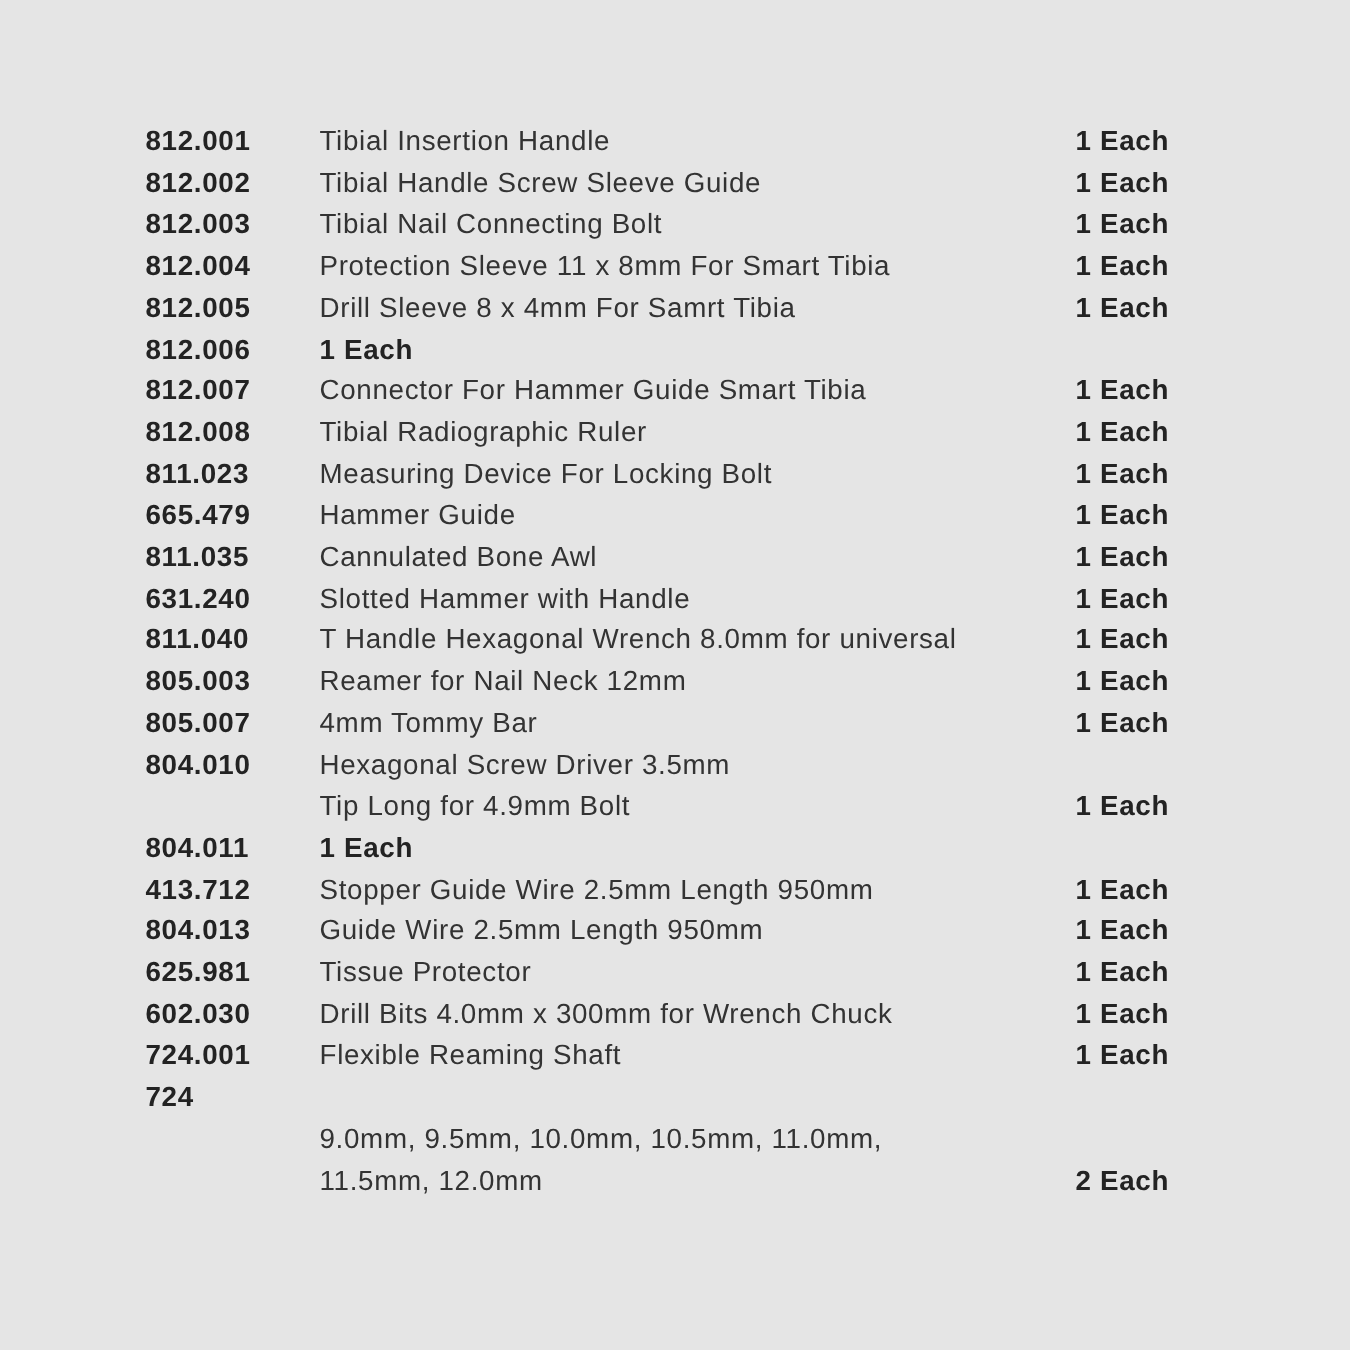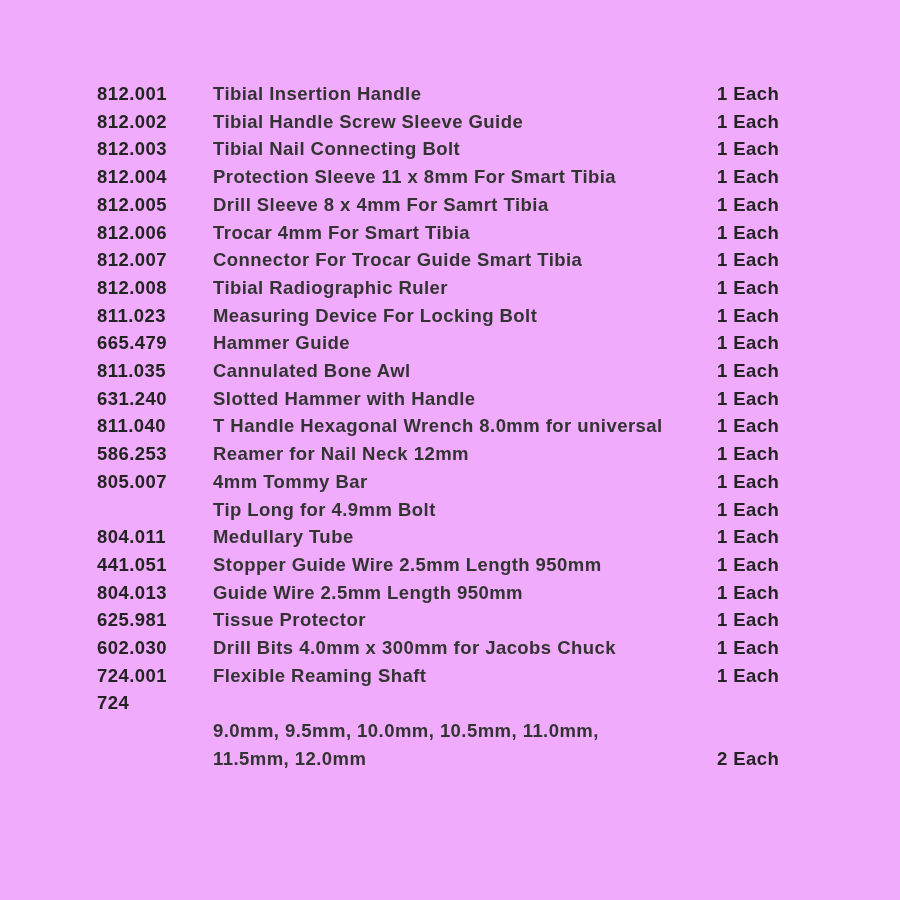--- a/index.html
+++ b/index.html
@@ -4,21 +4,21 @@
 <style>
   html, body {
     margin: 0;
     padding: 0;
     background: #ffffff;
   }
   .page {
     position: relative;
     width: 900px;
     height: 900px;
-    background: #f0abfc;
+    background: #e5e5e5;
     overflow: hidden;
     font-family: "Liberation Sans", sans-serif;
   }
   .list {
     position: absolute;
     left: 97px;
     top: 80px;
     width: 715px;
   }
   .row {
@@ -30,21 +30,21 @@
     color: #2b2b2b;
     white-space: nowrap;
   }
   .part {
     flex: 0 0 116px;
     font-weight: 700;
     color: #232323;
   }
   .desc {
     flex: 1 1 auto;
-    font-weight: 700;
+    font-weight: 400;
     color: #333333;
   }
   .qty {
     flex: 0 0 95px;
     text-align: left;
     font-weight: 700;
     color: #232323;
   }
 </style>
 </head>
@@ -77,27 +77,26 @@
   </div>
 
   <div class="row">
     <span class="part">812.005</span>
     <span class="desc">Drill Sleeve 8 x 4mm For Samrt Tibia</span>
     <span class="qty">1 Each</span>
   </div>
 
   <div class="row">
     <span class="part">812.006</span>
-    <span class="desc">Trocar 4mm For Smart Tibia</span>
     <span class="qty">1 Each</span>
   </div>
 
   <div class="row">
     <span class="part">812.007</span>
-    <span class="desc">Connector For Trocar Guide Smart Tibia</span>
+    <span class="desc">Connector For Hammer Guide Smart Tibia</span>
     <span class="qty">1 Each</span>
   </div>
 
   <div class="row">
     <span class="part">812.008</span>
     <span class="desc">Tibial Radiographic Ruler</span>
     <span class="qty">1 Each</span>
   </div>
 
   <div class="row">
@@ -124,65 +123,69 @@
     <span class="qty">1 Each</span>
   </div>
 
   <div class="row">
     <span class="part">811.040</span>
     <span class="desc">T Handle Hexagonal Wrench 8.0mm for universal</span>
     <span class="qty">1 Each</span>
   </div>
 
   <div class="row">
-    <span class="part">586.253</span>
+    <span class="part">805.003</span>
     <span class="desc">Reamer for Nail Neck 12mm</span>
     <span class="qty">1 Each</span>
   </div>
 
   <div class="row">
     <span class="part">805.007</span>
     <span class="desc">4mm Tommy Bar</span>
     <span class="qty">1 Each</span>
   </div>
 
+  <div class="row">
+    <span class="part">804.010</span>
+    <span class="desc">Hexagonal Screw Driver 3.5mm</span>
+    <span class="qty"></span>
+  </div>
 
   <div class="row">
     <span class="part"></span>
     <span class="desc">Tip Long for 4.9mm Bolt</span>
     <span class="qty">1 Each</span>
   </div>
 
   <div class="row">
     <span class="part">804.011</span>
-    <span class="desc">Medullary Tube</span>
-    <span class="qty">1 Each</span>
-  </div>
-
-  <div class="row">
-    <span class="part">441.051</span>
+    <span class="qty">1 Each</span>
+  </div>
+
+  <div class="row">
+    <span class="part">413.712</span>
     <span class="desc">Stopper Guide Wire 2.5mm Length 950mm</span>
     <span class="qty">1 Each</span>
   </div>
 
   <div class="row">
     <span class="part">804.013</span>
     <span class="desc">Guide Wire 2.5mm Length 950mm</span>
     <span class="qty">1 Each</span>
   </div>
 
   <div class="row">
     <span class="part">625.981</span>
     <span class="desc">Tissue Protector</span>
     <span class="qty">1 Each</span>
   </div>
 
   <div class="row">
     <span class="part">602.030</span>
-    <span class="desc">Drill Bits 4.0mm x 300mm for Jacobs Chuck</span>
+    <span class="desc">Drill Bits 4.0mm x 300mm for Wrench Chuck</span>
     <span class="qty">1 Each</span>
   </div>
 
   <div class="row">
     <span class="part">724.001</span>
     <span class="desc">Flexible Reaming Shaft</span>
     <span class="qty">1 Each</span>
   </div>
 
   <div class="row">

